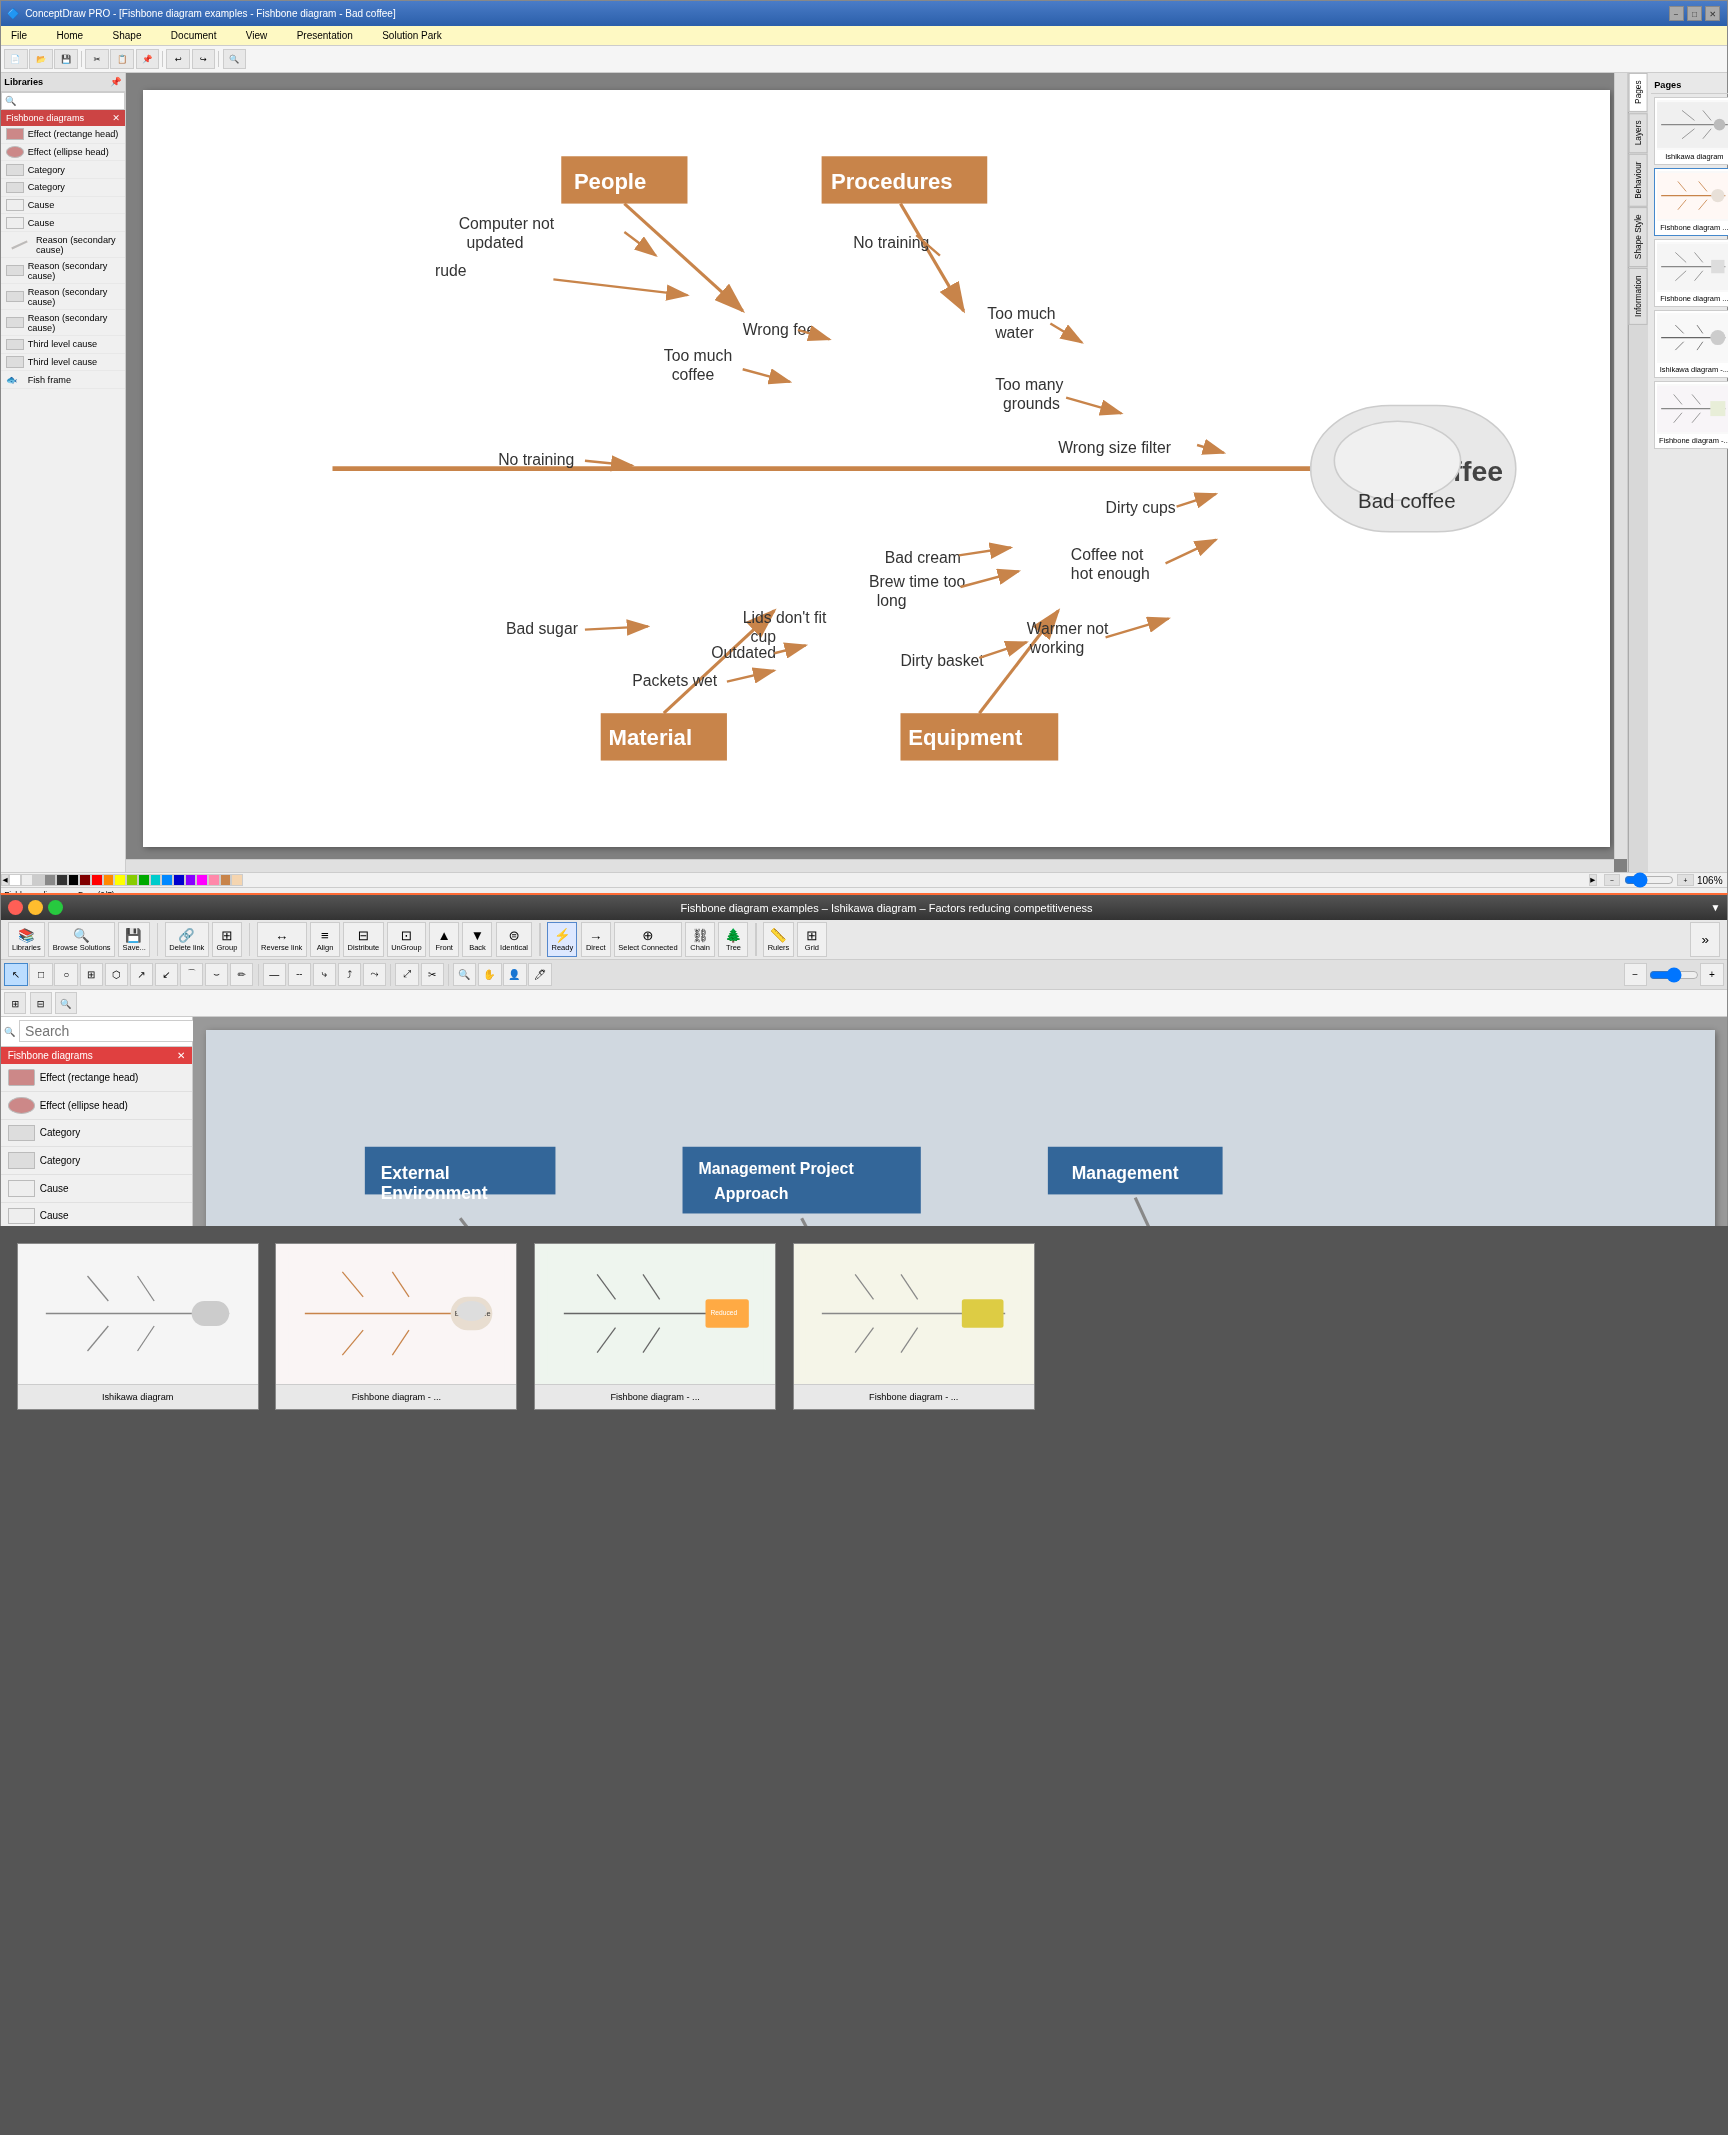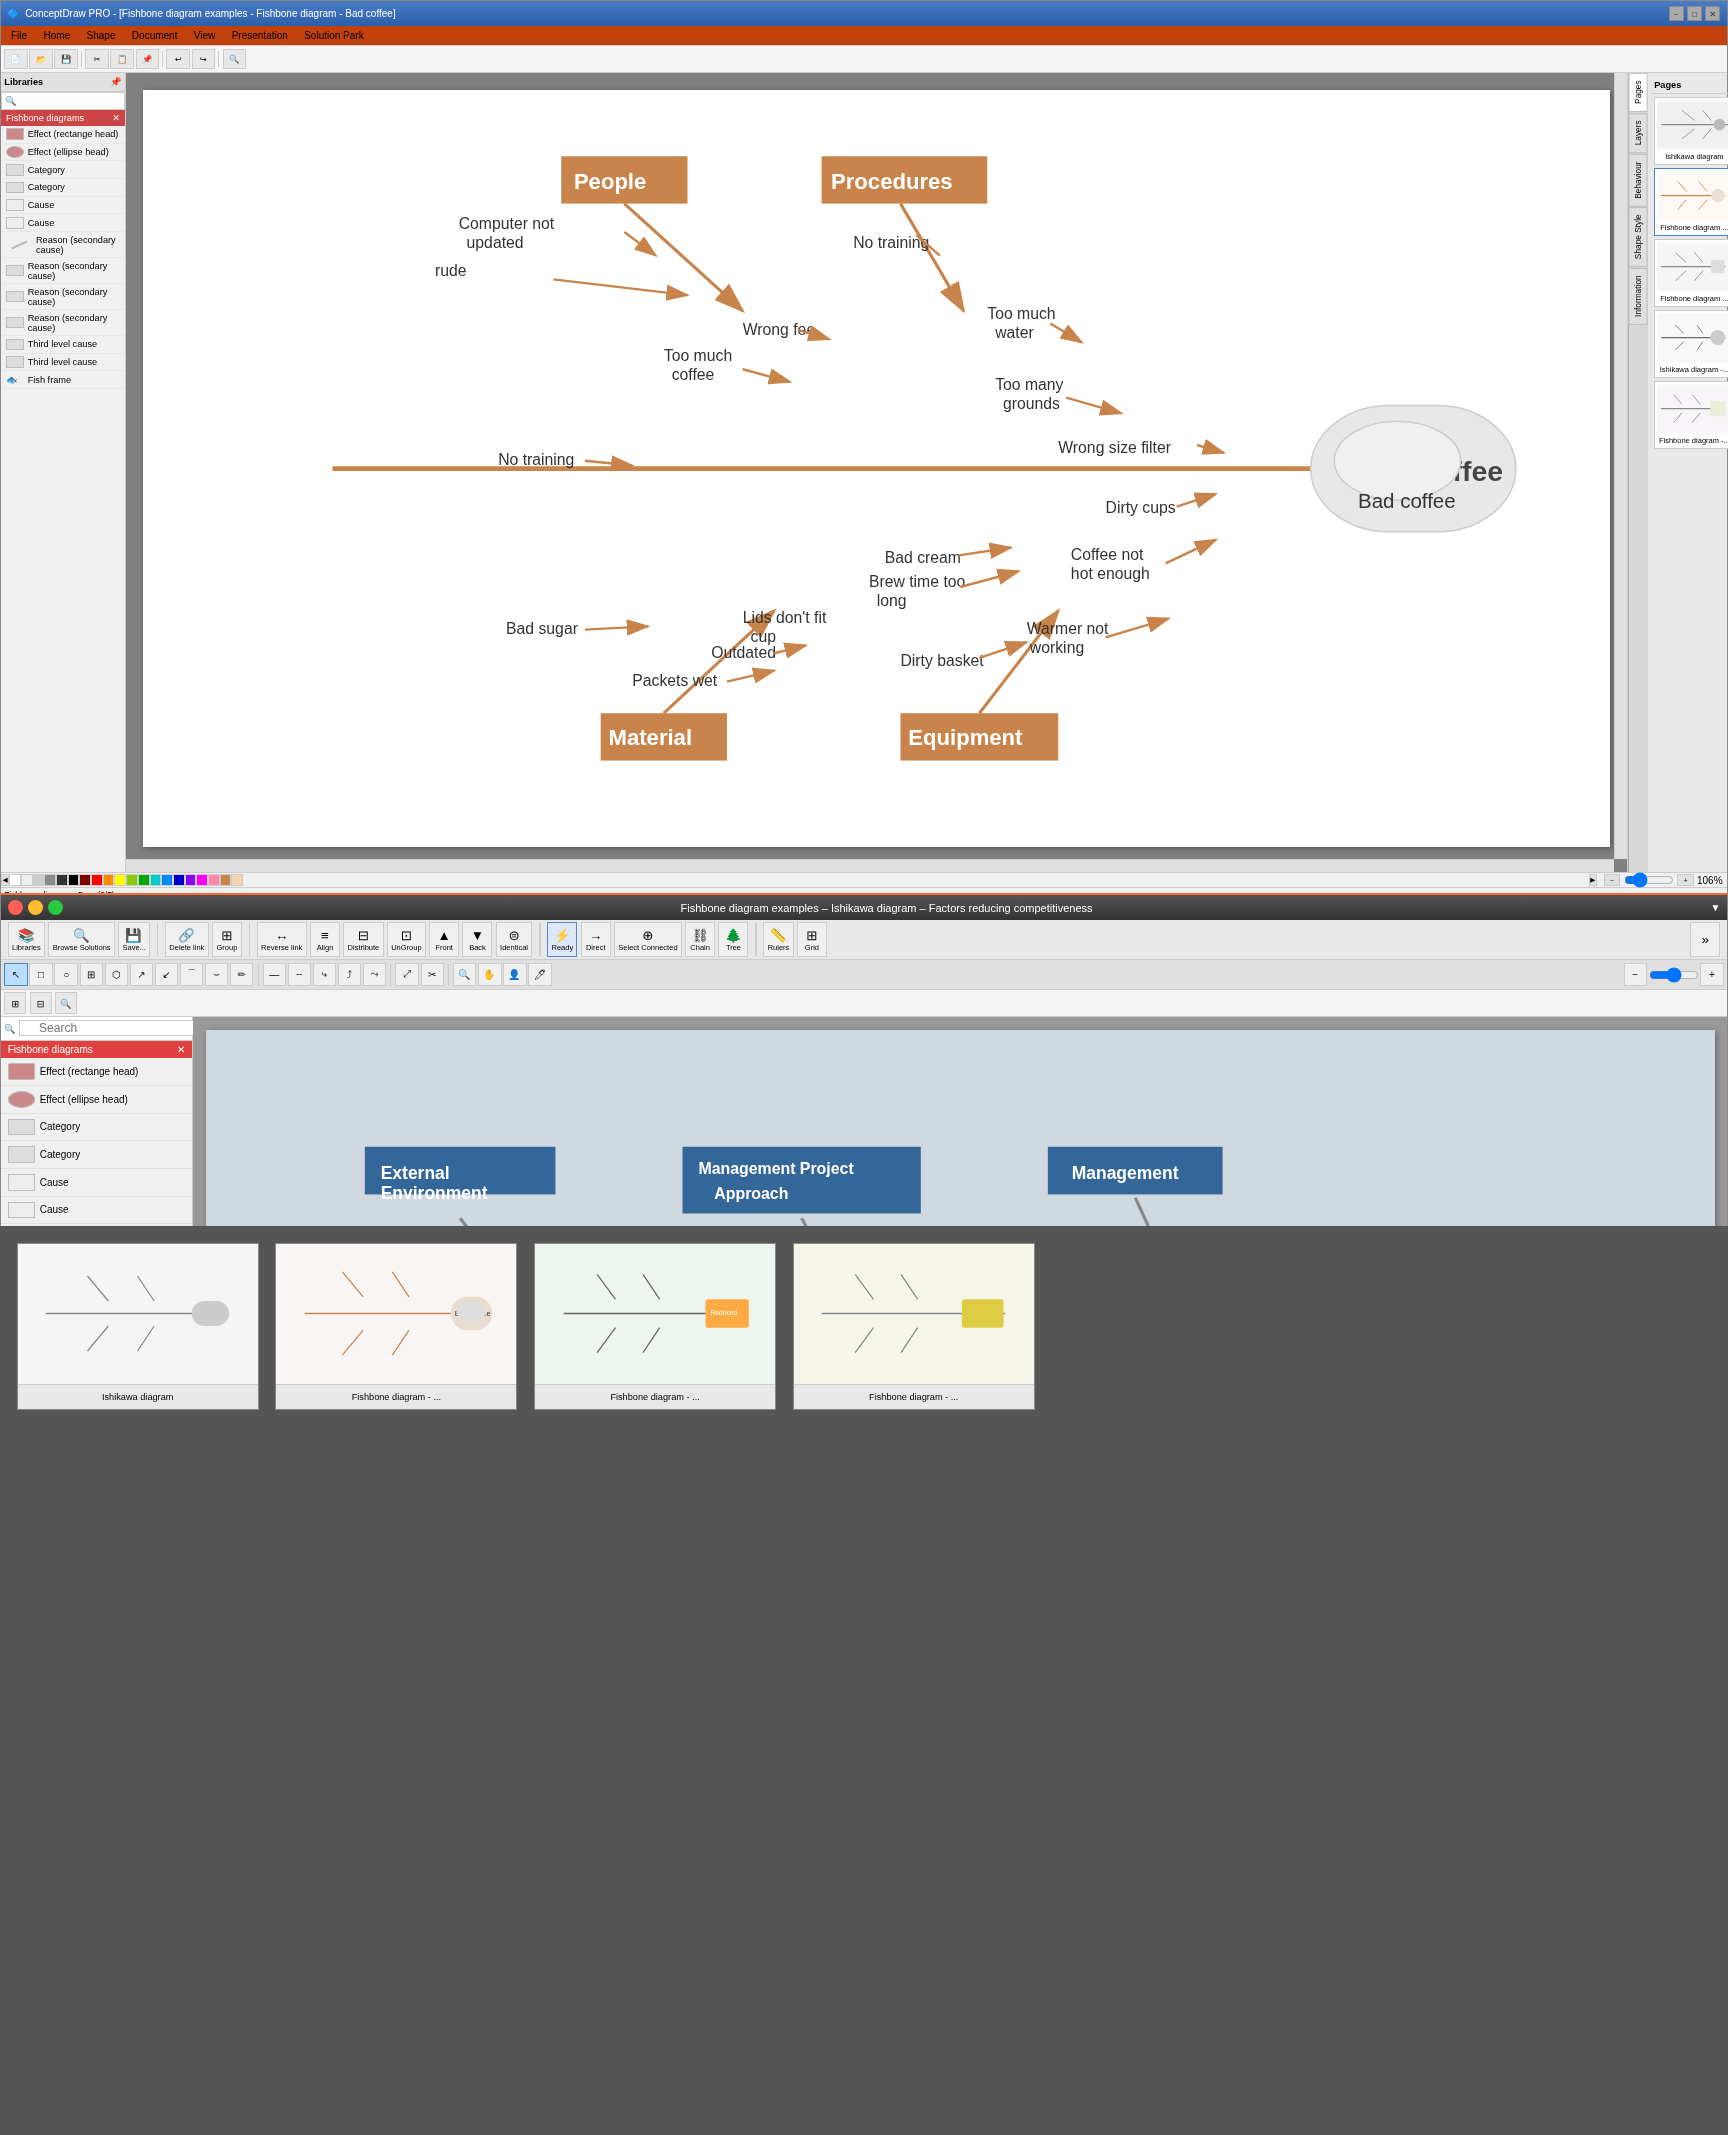--- a/index.html
+++ b/index.html
@@ -14,22 +14,22 @@
       height: 25px; background: linear-gradient(to bottom, #4a7cc7, #2b5faa);
       display: flex; align-items: center; padding: 0 6.7px; color: white; font-size: 10px;
       justify-content: space-between;
     }
     .title-bar-left { display: flex; align-items: center; gap: 5px; }
     .win-controls { display: flex; gap: 3.3px; }
     .win-btn { width: 15px; height: 15px; background: #aaa; border: 0.8px solid #888; font-size: 8.3px; display: flex; align-items: center; justify-content: center; cursor: pointer; color: #333; }
 
     
     .menu-bar {
-      height: 20px; background: #c2410c; border-bottom: 0.8px solid #ccc;
-      display: flex; align-items: center; padding: 0 3.3px; font-size: 10px; gap: 3px;
+      height: 20px; background: #fef9c3; border-bottom: 0.8px solid #ccc;
+      display: flex; align-items: center; padding: 0 3.3px; font-size: 10px; gap: 16px;
     }
     .menu-item { padding: 1.7px 6.7px; cursor: pointer; }
 
     
     .toolbar-area {
       height: 27px; background: #f5f5f5; border-bottom: 0.8px solid #ccc;
       display: flex; align-items: center; padding: 0 3.3px; gap: 1.7px;
     }
     .tb-btn {
       width: 23.4px; height: 20px; background: #e8e8e8; border: 0.8px solid #ccc;
@@ -154,21 +154,21 @@
     
     .bottom-left-panel {
       width: 192px; background: #f0f0f0; border-right: 0.8px solid #ccc;
       display: flex; flex-direction: column;
     }
     .bl-search-bar {
       display: flex; align-items: center; gap: 3.3px; padding: 3.3px;
       background: white; border-bottom: 0.8px solid #ccc;
     }
     .bl-search-input {
-      flex: 1; height: 16px; border: 0.8px solid #ccc; padding: 0 19px; font-size: 12px;
+      flex: 1; height: 22px; border: 0.8px solid #ccc; padding: 0 5px; font-size: 14px;
     }
     .bl-section-header {
       background: #e04040; color: white; padding: 3.3px 6.7px; font-size: 10px;
       display: flex; justify-content: space-between; align-items: center;
     }
     .bl-library-item {
       display: flex; align-items: center; gap: 5px; padding: 5px 6.7px;
       cursor: pointer; font-size: 10px; border-bottom: 0.8px solid #e0e0e0;
     }
     .bl-lib-icon { width: 27px; height: 16.7px; background: #ddd; border: 0.8px solid #bbb; flex-shrink: 0; display: flex; align-items: center; justify-content: center; }

